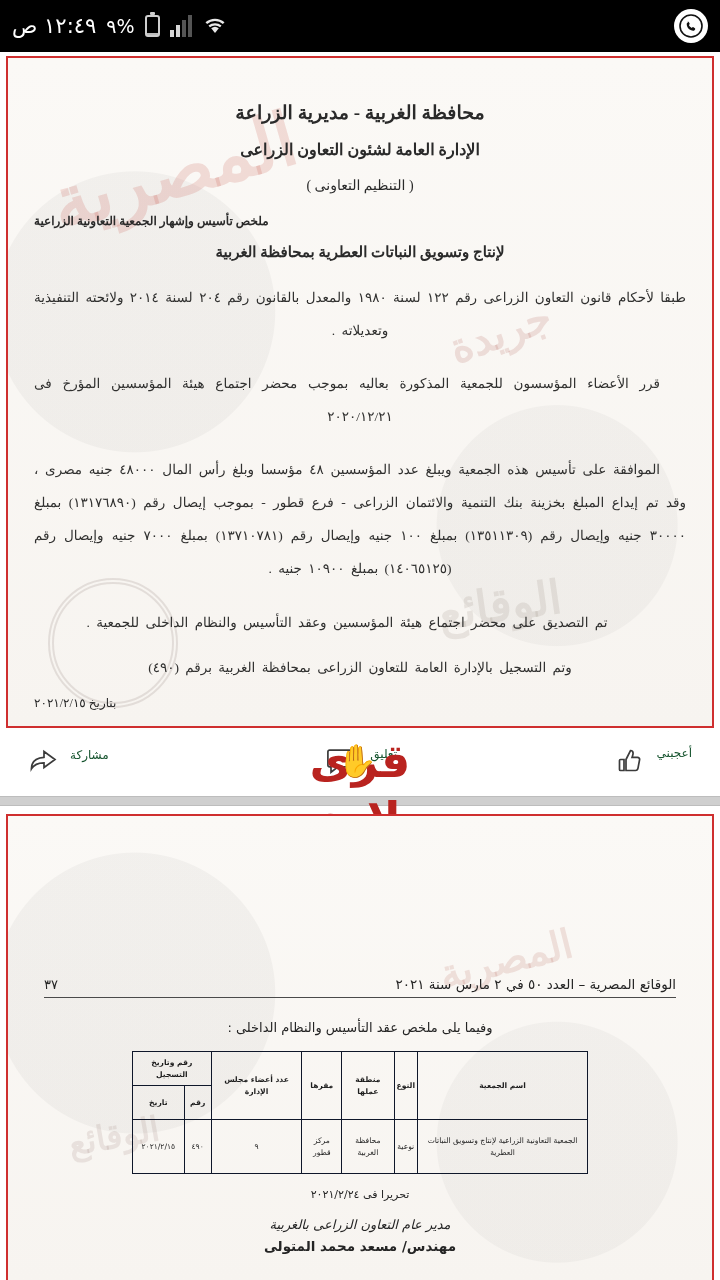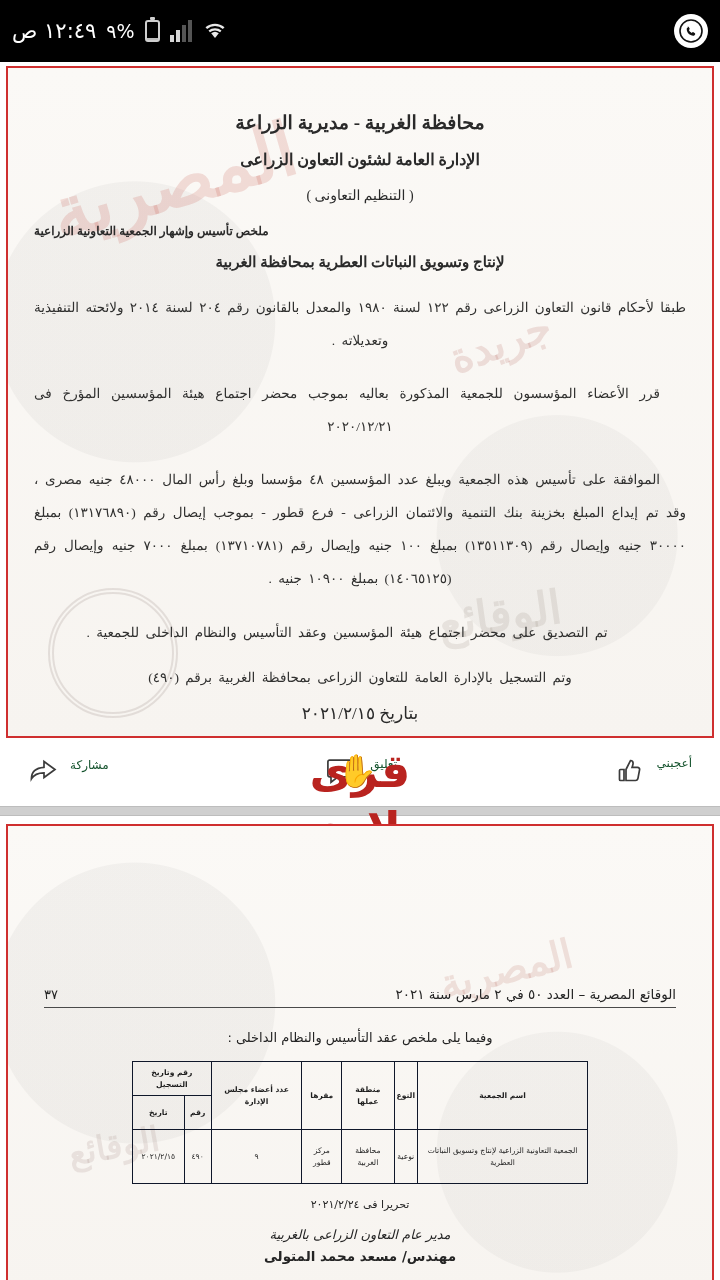--- a/index.html
+++ b/index.html
@@ -8,21 +8,21 @@
     width: 720px;
     height: 1280px;
     background: #ffffff;
     font-family: "Liberation Sans", sans-serif;
     overflow: hidden;
     position: relative;
   }
 
   
   .status-bar {
-    height: 62px;
+    height: 52px;
     background: #000000;
     color: #ffffff;
     display: flex;
     align-items: center;
     padding: 0 12px;
     direction: ltr;
     justify-content: space-between;
   }
   .status-left {
     display: flex;
@@ -155,23 +155,24 @@
     line-height: 2.45;
     text-align: justify;
     text-align-last: center;
     margin: 20px 0 0 0;
     color: #30302f;
     word-spacing: 3px;
   }
   .doc-p.tight { margin-top: 12px; }
   .doc-p.indent { text-indent: 26px; }
   .doc-p-last {
-    font-size: 17px;
+    font-size: 12px;
     line-height: 2.3;
-    text-align: center;
+    text-align: left;
+    margin-top: 6px;
   }
 
   
   .action-bar {
     display: flex;
     align-items: center;
     justify-content: space-between;
     height: 68px;
     padding: 0 28px;
     background: #ffffff;

